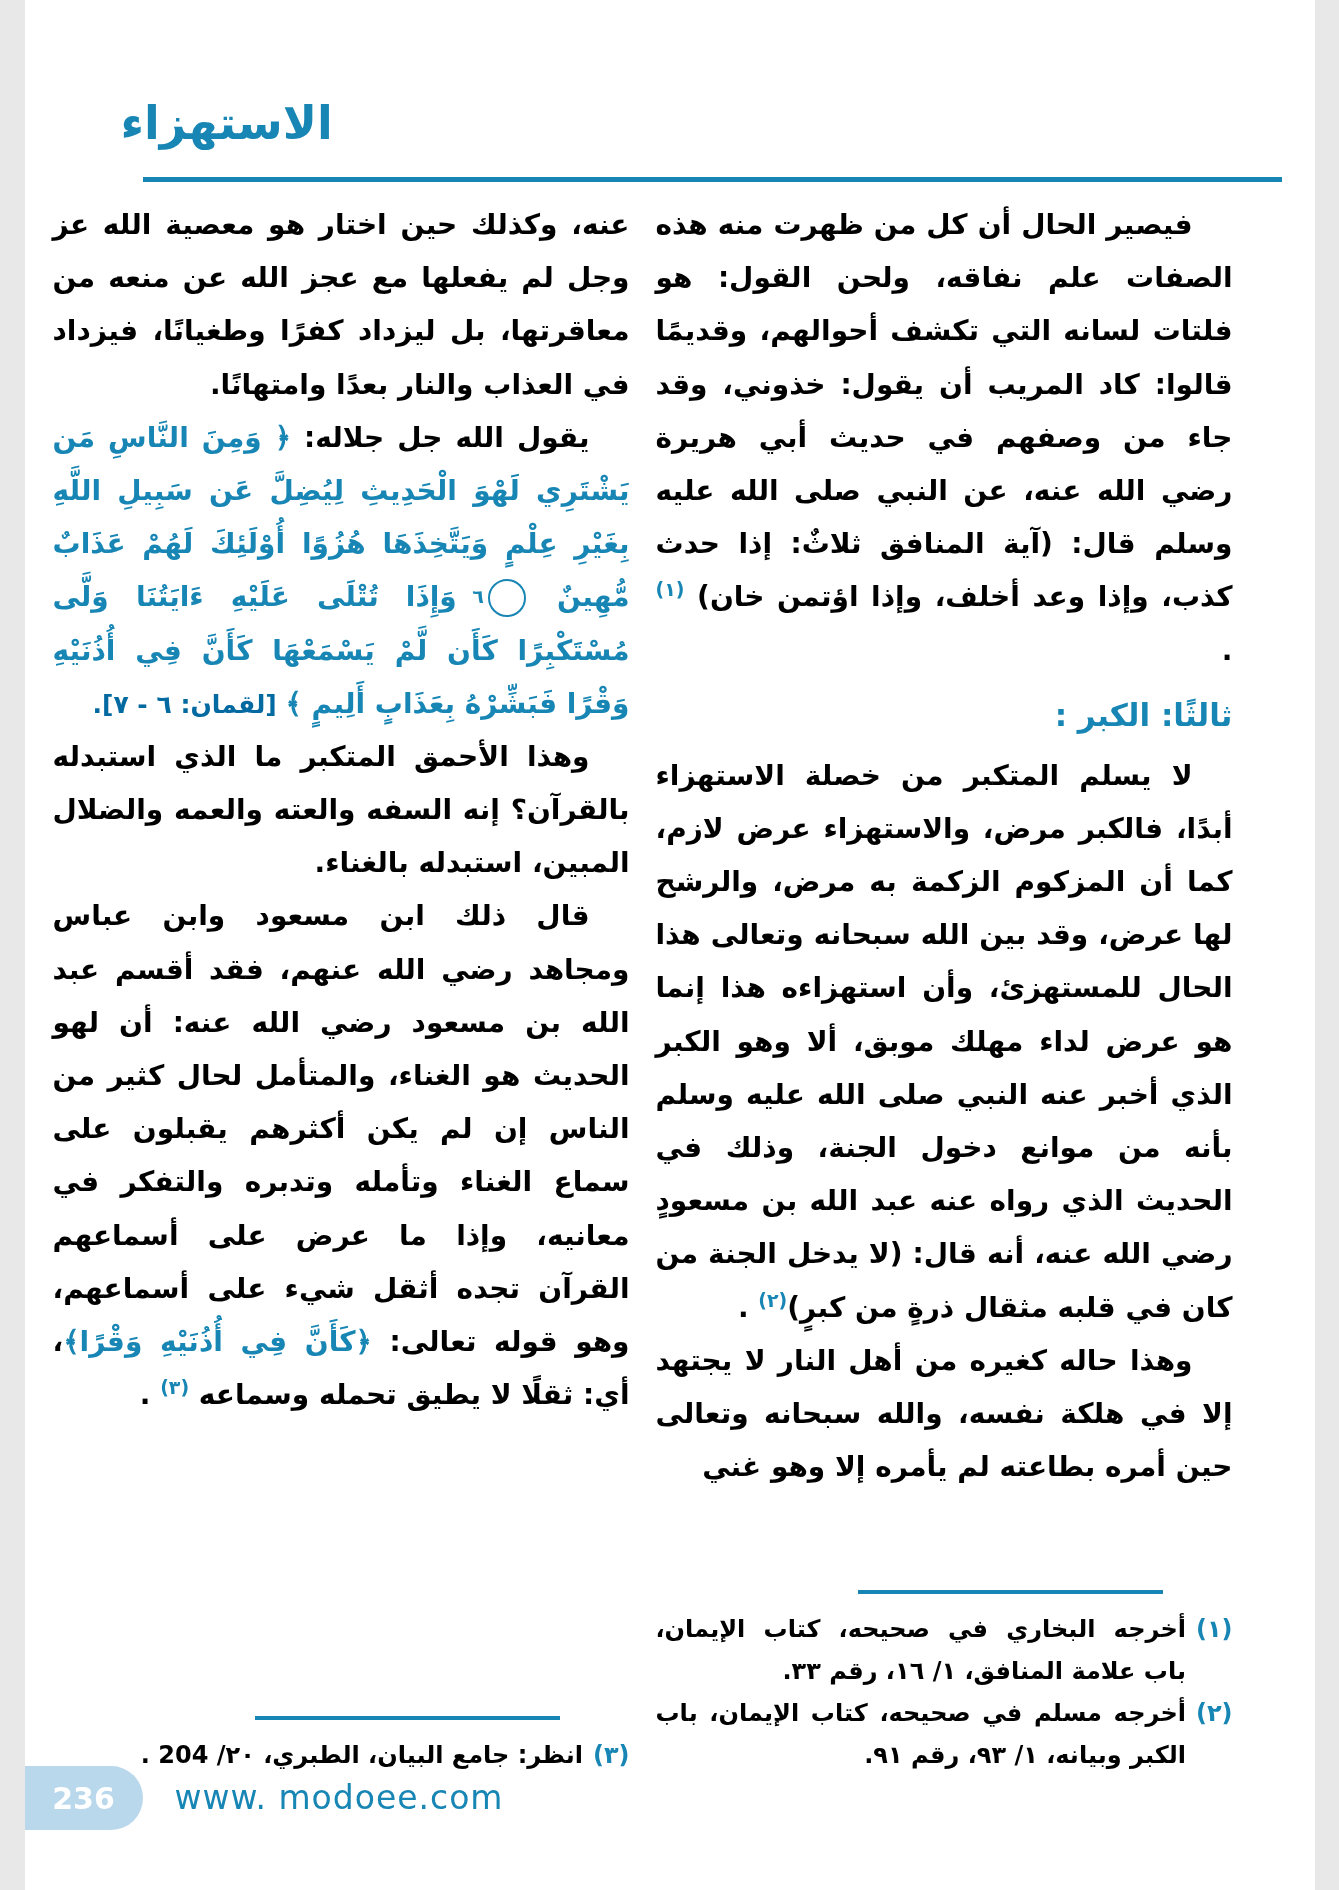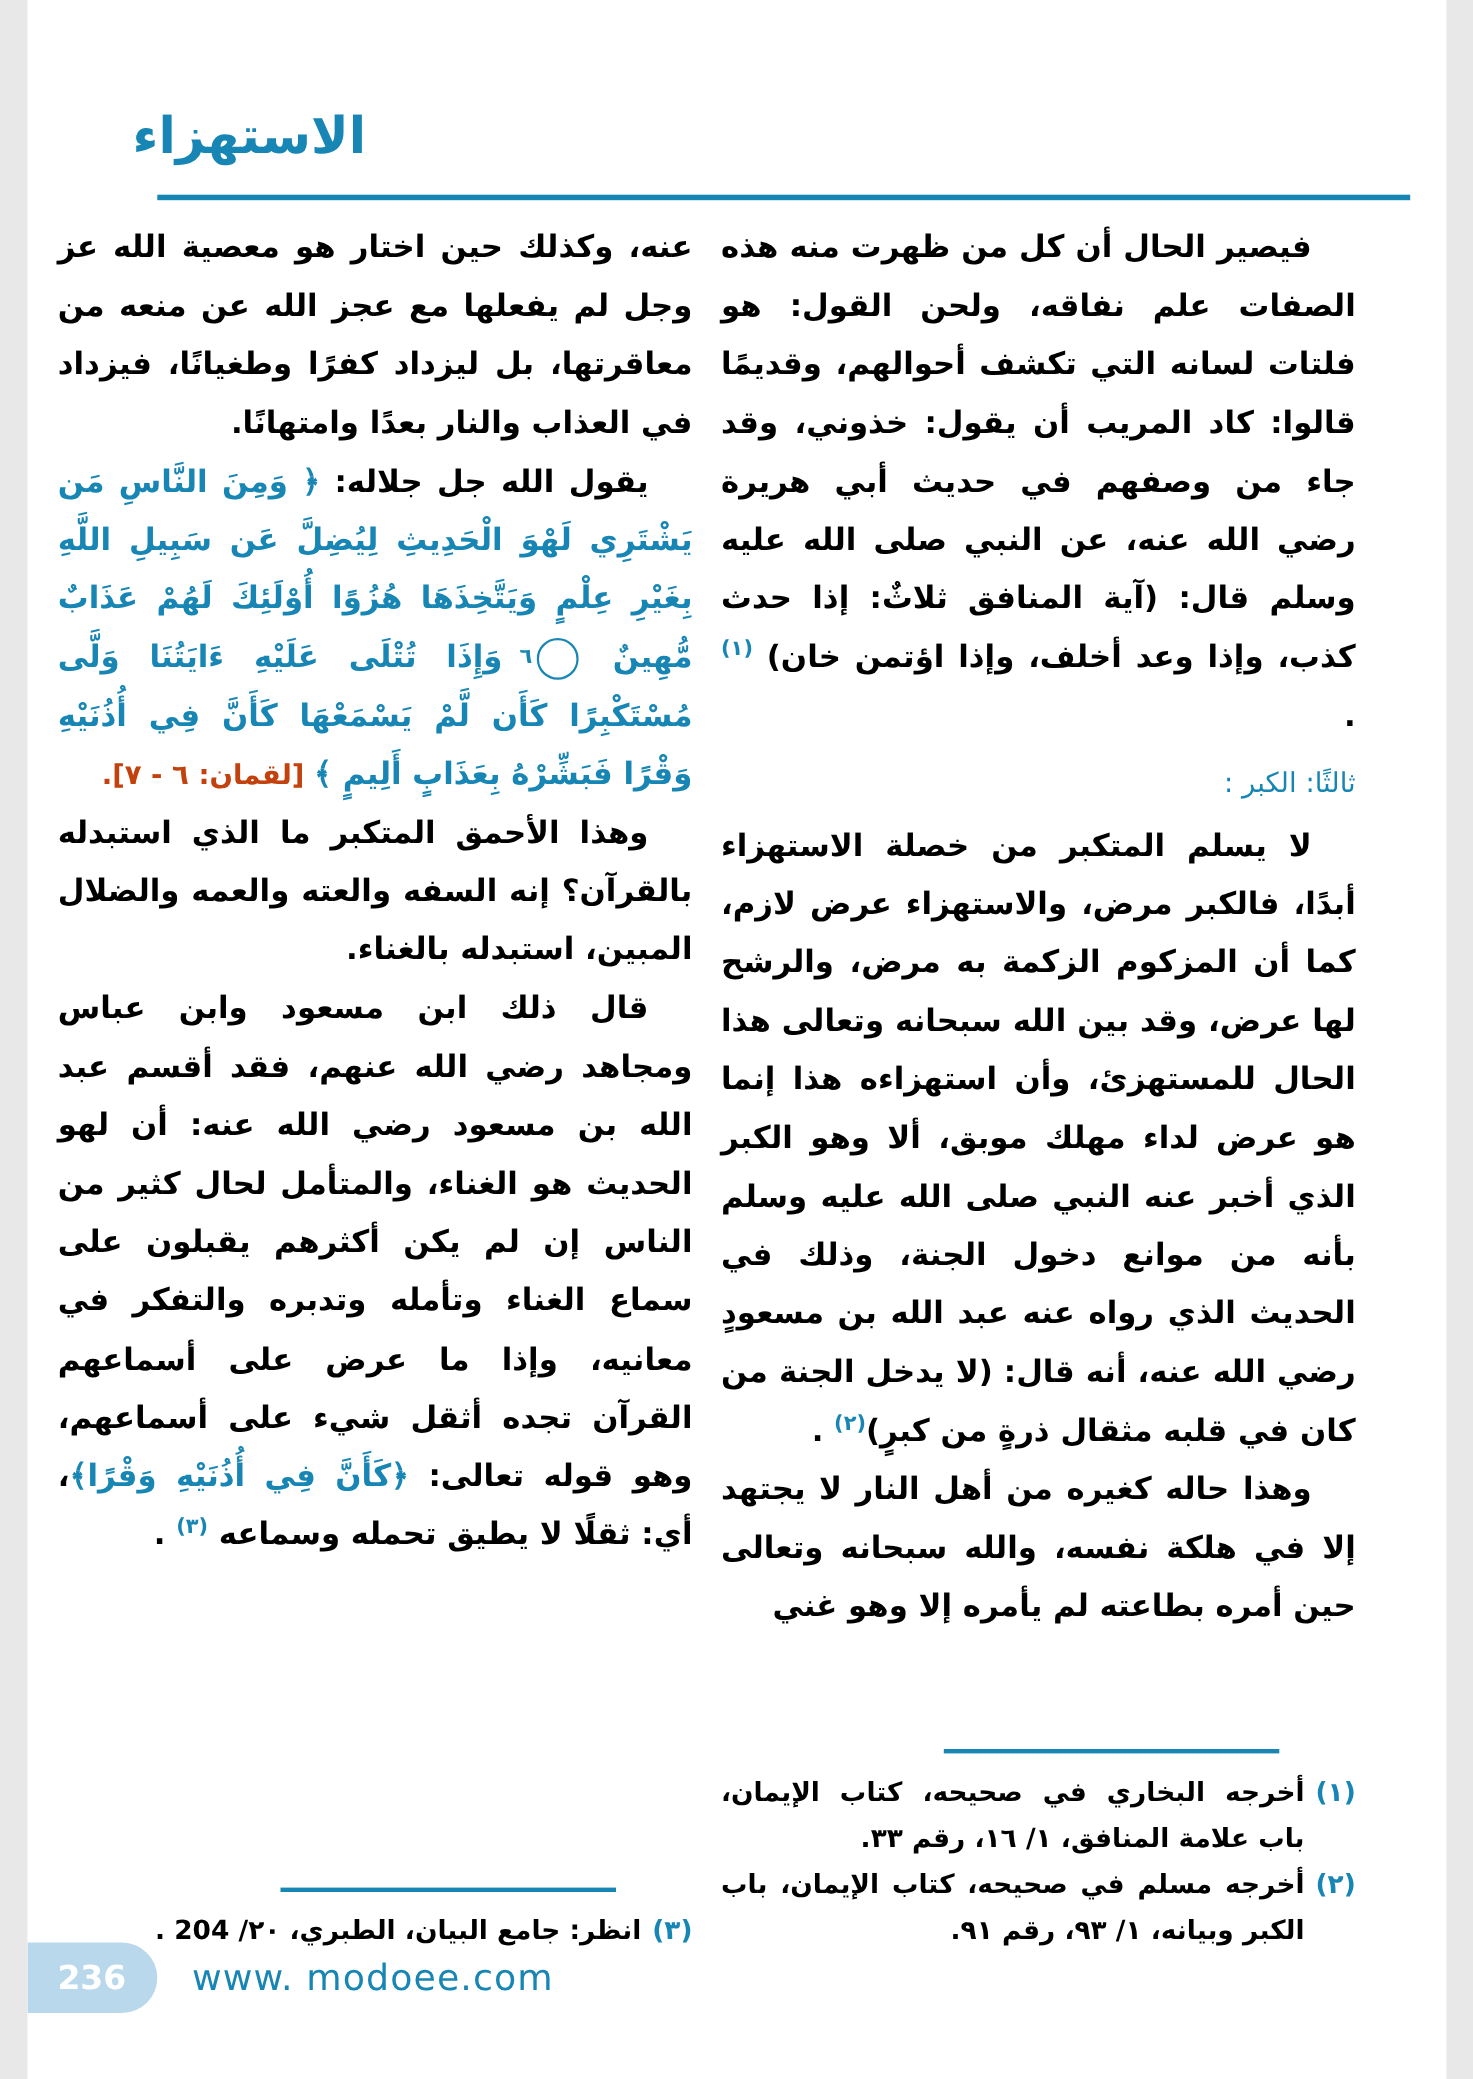--- a/index.html
+++ b/index.html
@@ -22,27 +22,27 @@
     position:absolute; top:198px; right:82px; width:1180px; height:1578px;
     display:flex; gap:26px; direction:rtl;
   }
   .col { width:577px; display:flex; flex-direction:column; direction:rtl;justify-content:flex-end; }
   .para {
     margin:0; font-size:28px; line-height:1.9; text-align:justify;
     font-weight:bold; color:#000;
   }
   .indent { text-indent:40px; }
   .quran { color:#1886b4; }
-  .verse-ref { color:#c2410c; font-size:25px; }
+  .verse-ref { color:#0369a1; font-size:25px; }
   .hadith { color:#000; }
   .fnref {
     color:#1886b4; font-size:19px; vertical-align:super; font-weight:bold;
   }
   .heading {
-    color:#1886b4; font-size:25px; font-weight:normal;
+    color:#1886b4; font-size:31px; font-weight:bold;
     margin:20px 0 16px; text-align:right;
   }
   .ayah-circle {
     display:inline-block; width:34px; height:34px; line-height:31px;
     border:2px solid #1886b4; border-radius:50%; text-align:center;
     font-size:19px; color:#1886b4; vertical-align:middle; margin:0 4px;
   }
   
   .footnotes { margin-top:auto; }
   .fn-rule { width:305px; height:4px; background:#1886b4; margin:0 70px 14px 0; }

